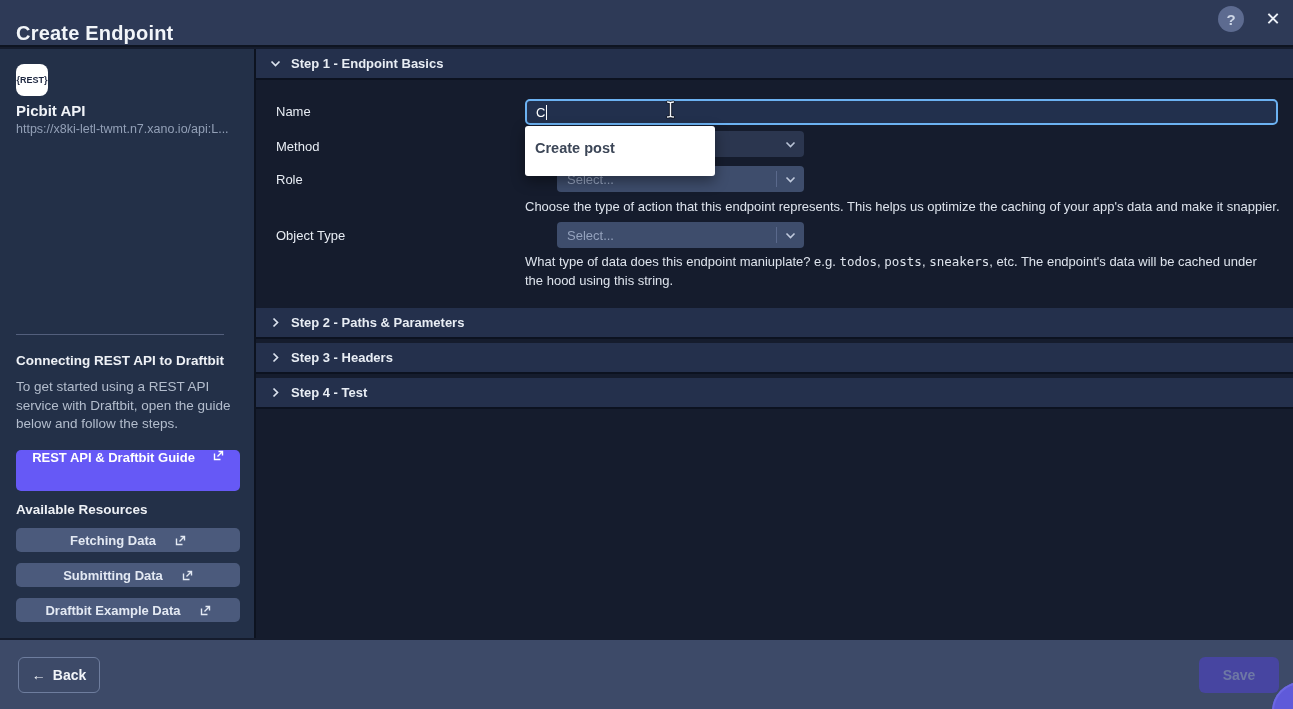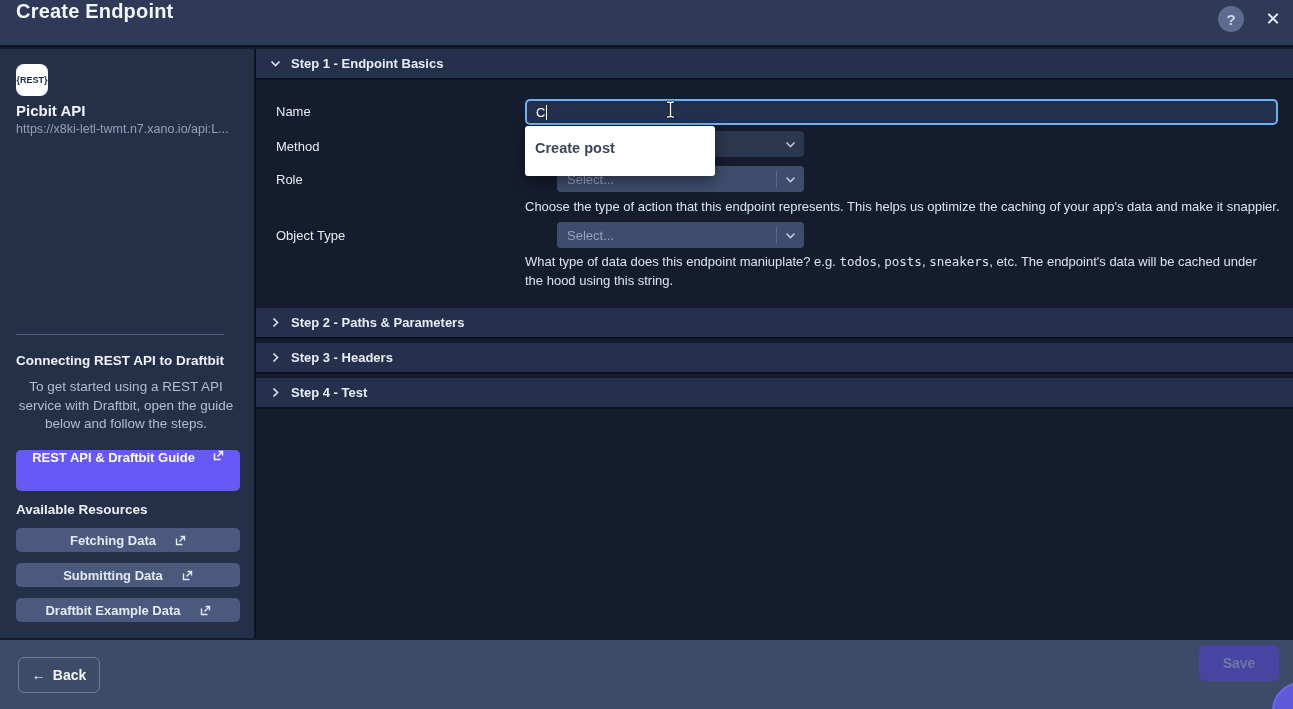--- a/index.html
+++ b/index.html
@@ -3,41 +3,41 @@
 <meta charset="utf-8">
 <style>
   * { margin: 0; padding: 0; box-sizing: border-box; }
   html, body { width: 1293px; height: 709px; overflow: hidden; }
   body { font-family: "Liberation Sans", "DejaVu Sans", sans-serif; background: #151c2d; }
   #app { position: relative; width: 1293px; height: 709px; background: #151c2d; }
 
   
   .header { position: absolute; left: 0; top: 0; width: 1293px; height: 47px;
             background: #2e3a57; border-bottom: 2px solid #0e1421;
-            display: flex; align-items: flex-start; }
+            display: flex; align-items: flex-end; }
   .header-title { margin-left: 16px; font-size: 20px; font-weight: bold; color: #f2f5f9; letter-spacing: .2px; }
   .help-btn { position: absolute; left: 1218px; top: 6px; width: 26px; height: 26px; border-radius: 50%;
               background: #5d6b90; color: #cdd6e6; font-size: 15px; font-weight: bold;
               display: flex; align-items: center; justify-content: center; cursor: pointer; }
   .close-btn { position: absolute; left: 1261px; top: 7px; width: 24px; height: 24px;
                color: #eef2f8; font-size: 18px; font-weight: bold;
                display: flex; align-items: center; justify-content: center; cursor: pointer; }
 
   
   .sidebar { position: absolute; left: 0; top: 49px; width: 256px; height: 589px;
              background: #233048; border-right: 2px solid #0d1320; }
   .rest-icon { position: absolute; left: 16px; top: 15px; width: 32px; height: 32px;
                background: #ffffff; border-radius: 8px; display: flex; align-items: center; justify-content: center;
                color: #1d2740; font-weight: bold; font-size: 9px; letter-spacing: 0; }
   .api-name { position: absolute; left: 16px; top: 53px; font-size: 15px; font-weight: bold; color: #f0f3f8; }
   .api-url  { position: absolute; left: 16px; top: 73px; width: 228px; font-size: 12.5px; color: #93a0b7;
               white-space: nowrap; overflow: hidden; }
   .side-divider { position: absolute; left: 16px; top: 285px; width: 208px; height: 1px; background: #535f7c; }
   .guide-heading { position: absolute; left: 16px; top: 304px; font-size: 13.5px; font-weight: bold; color: #eef1f6; }
-  .guide-body { position: absolute; left: 16px; top: 329px; width: 220px; font-size: 13.5px; line-height: 18.5px; color: #b3bdcd; text-align: center; }
+  .guide-body { position: absolute; left: 16px; top: 329px; width: 220px; font-size: 13.5px; line-height: 18.5px; color: #b3bdcd; }
   .guide-btn { position: absolute; left: 16px; top: 401px; width: 224px; height: 41px; border-radius: 5px;
                background: #6659f6; color: #ffffff; font-size: 13px; font-weight: bold;
                display: flex; justify-content: center; gap: 18px; cursor: pointer; }
   .resources-heading { position: absolute; left: 16px; top: 453px; font-size: 13.5px; font-weight: bold; color: #eef1f6; }
   .resource-btn { position: absolute; left: 16px; width: 224px; height: 24px; border-radius: 5px;
                   background: #4b5a7c; color: #e3e9f3; font-size: 13px; font-weight: bold;
                   display: flex; align-items: center; justify-content: center; gap: 19px; cursor: pointer; }
   .ext-icon { display: inline-flex; }
 
   
@@ -72,21 +72,21 @@
 
   
   .ibeam { position: absolute; left: 664px; top: 100px; z-index: 9; pointer-events: none; }
 
   
   .footer { position: absolute; left: 0; top: 640px; width: 1293px; height: 69px; background: #3d4a68; }
   .back-btn { position: absolute; left: 18px; top: 17px; width: 82px; height: 36px;
               border: 1px solid #6e7d9e; border-radius: 6px; background: transparent;
               color: #f2f5f9; font-size: 14px; font-weight: bold;
               display: flex; align-items: center; justify-content: center; gap: 7px; cursor: pointer; }
-  .save-btn { position: absolute; left: 1199px; top: 5px; width: 80px; height: 36px;
+  .save-btn { position: absolute; left: 1199px; top: 17px; width: 80px; height: 36px;
               border-radius: 6px; background: #4745a1; color: #6e78a5; font-size: 14px; font-weight: bold;
               display: flex; align-items: center; justify-content: center; cursor: default; }
   .chat-bubble { position: absolute; left: 1272px; top: 682px; width: 58px; height: 58px;
                  border-radius: 50%; background: #5f5ad9; box-shadow: inset 0 0 0 2px #6d68e2; cursor: pointer; }
 </style>
 </head>
 <body>
 
 <div id="app">
 

